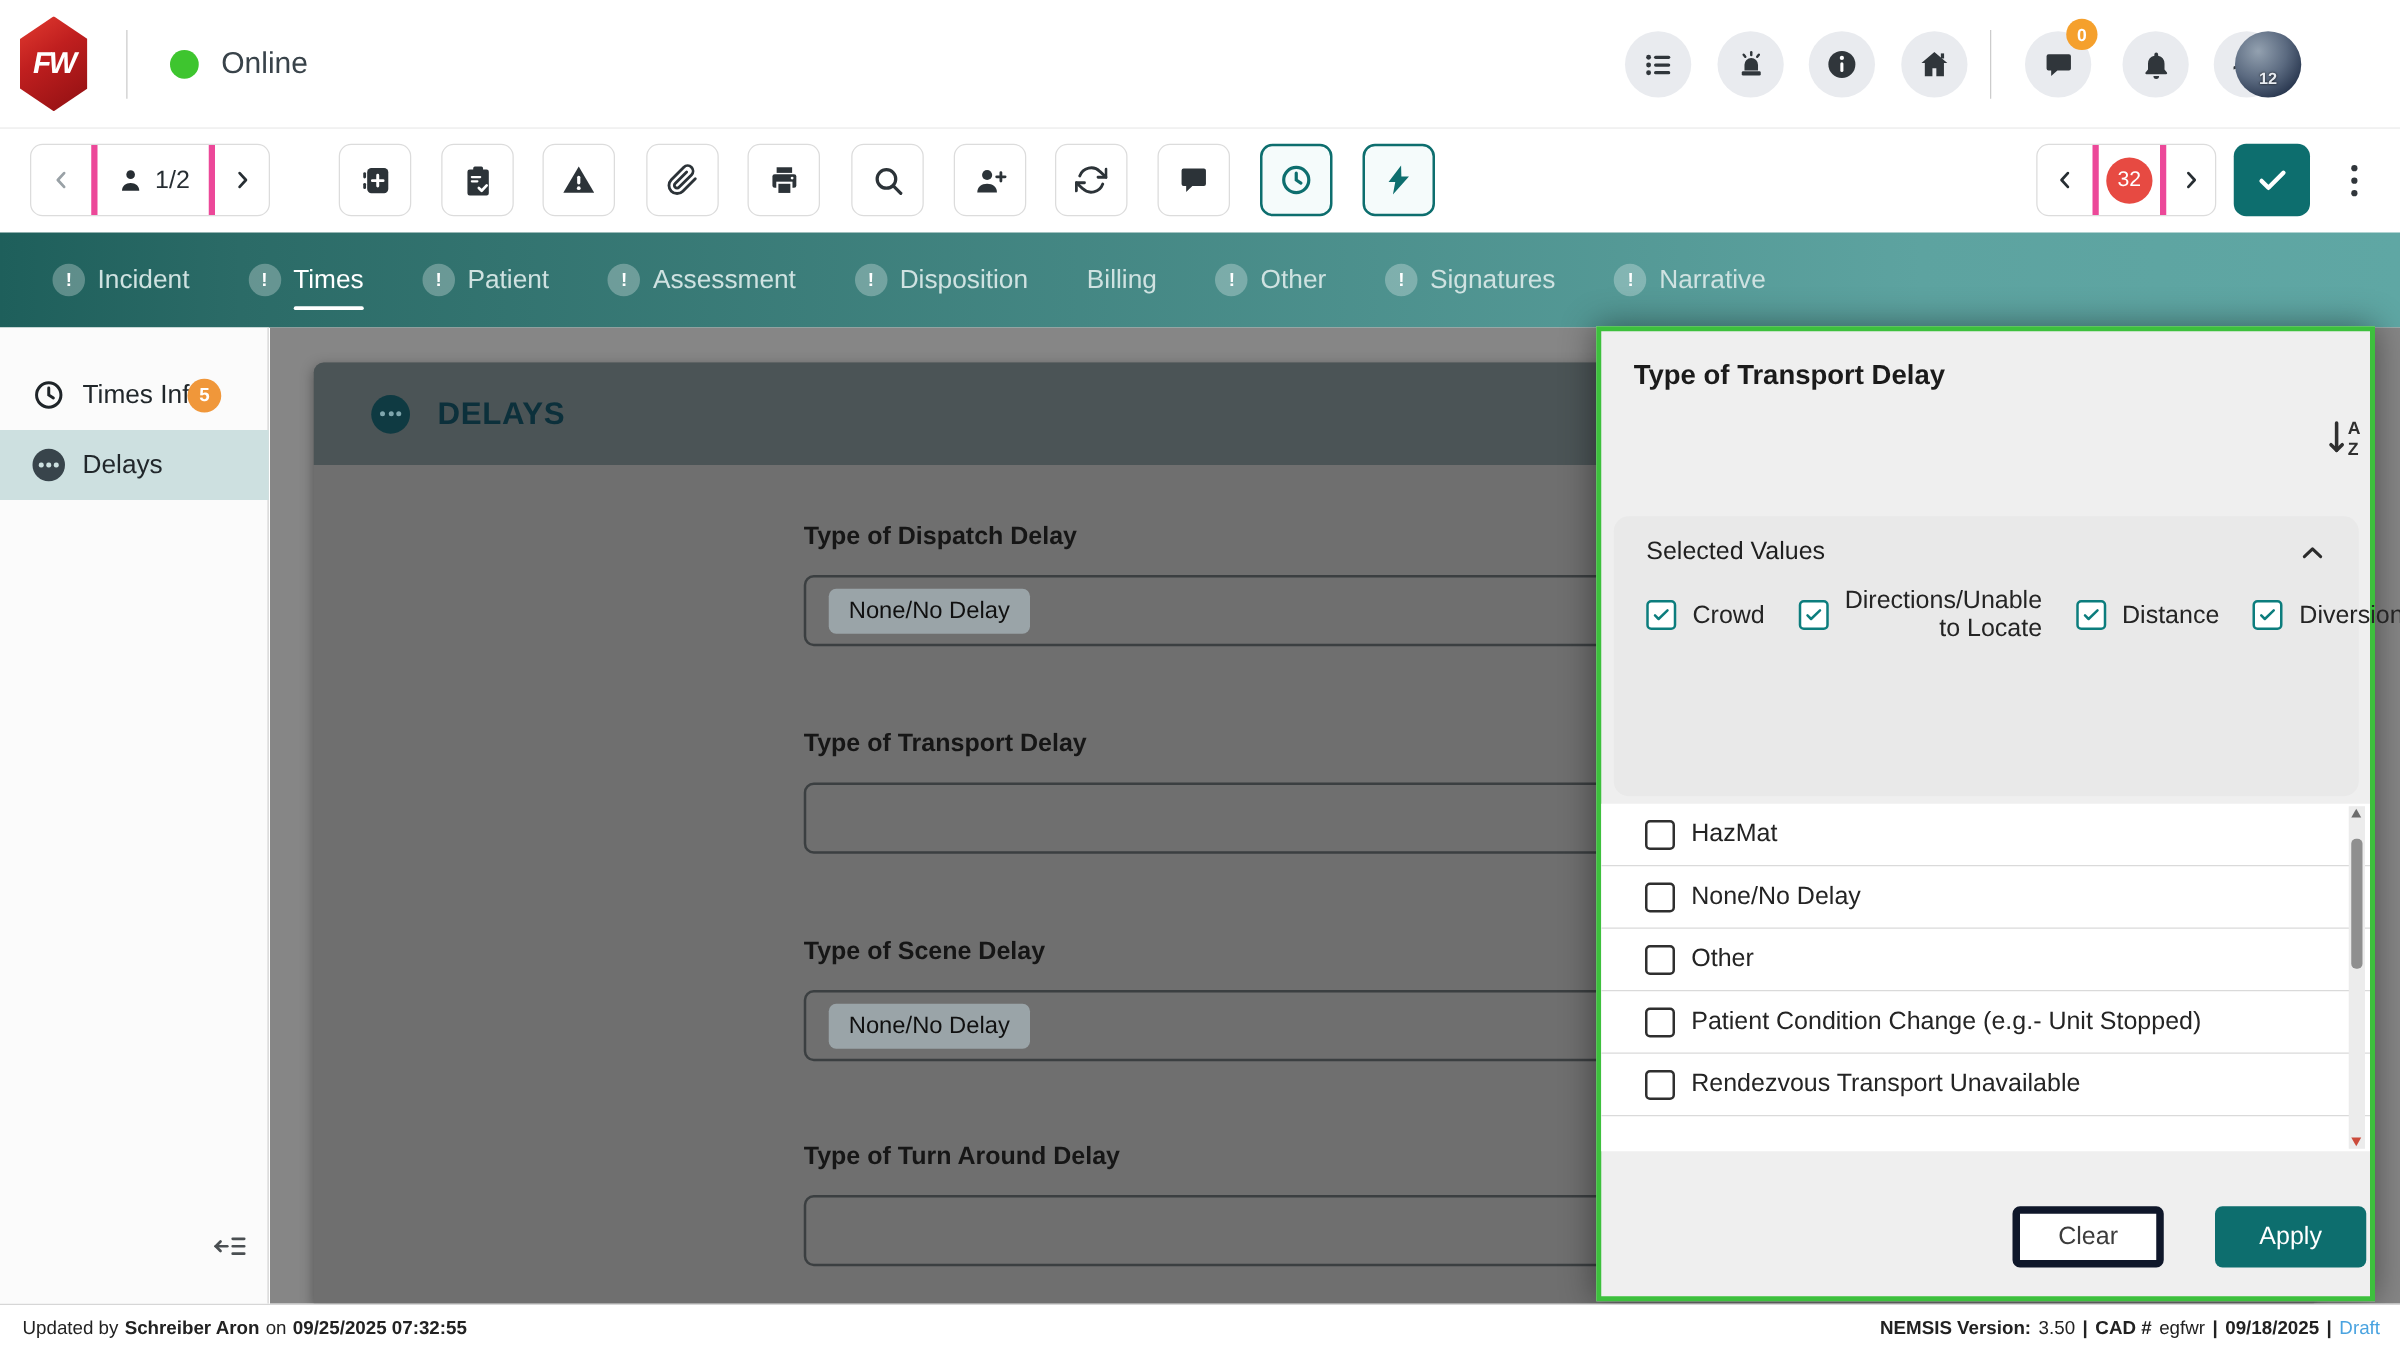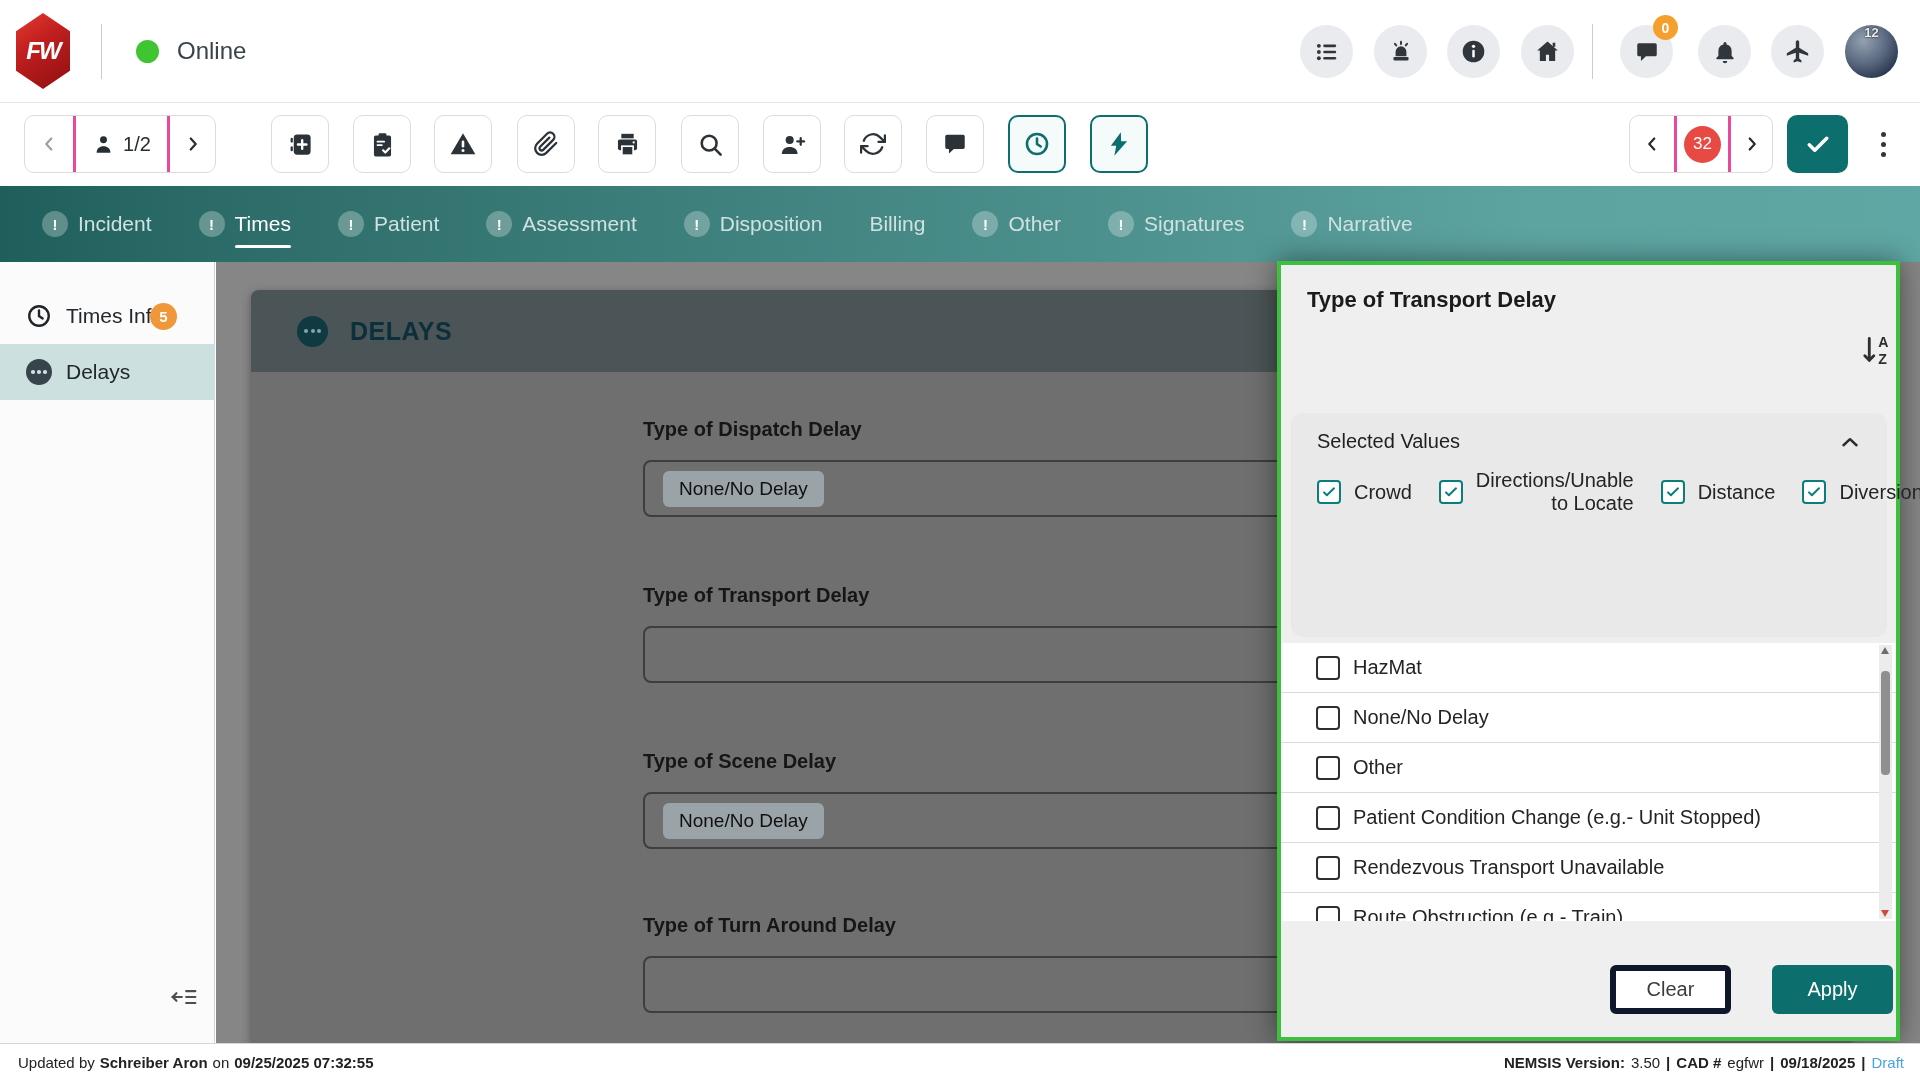--- a/index.html
+++ b/index.html
@@ -16,30 +16,30 @@
   .logo span { color:#fff; font-weight:bold; font-style:italic; font-size:24px; letter-spacing:-2px; }
   .vdiv { position:absolute; width:1px; background:#cccccc; }
   .logo-div { left:101px; top:24px; height:55px; }
   .hdr-right-div { left:1592px; top:24px; height:55px; }
   .online-dot { position:absolute; left:136px; top:40px; width:23px; height:23px; border-radius:50%; background:#3ec52f; }
   .online-label { position:absolute; left:177px; top:37px; font-size:24px; font-weight:500; color:#39434a; }
   .hdr-btn { position:absolute; top:25px; width:53px; height:53px; border-radius:50%; background:#e9ebef; color:#30363b;
              display:flex; align-items:center; justify-content:center; cursor:pointer; }
   .chat-badge { position:absolute; left:1653px; top:15px; width:25px; height:25px; border-radius:50%; background:#f5a02c;
                 color:#fff; font-size:14px; font-weight:bold; display:flex; align-items:center; justify-content:center; z-index:3; }
-  .avatar { position:absolute; left:1845px; top:25px; width:53px; height:53px; border-radius:50%;
+  .avatar { position:absolute; left:1788px; top:25px; width:53px; height:53px; border-radius:50%;
             background:radial-gradient(circle at 35% 30%,#93a1b0 0%,#5b6a80 45%,#2a3850 78%,#1a2538 100%);
-            display:flex; align-items:flex-start; justify-content:center; cursor:pointer; overflow:hidden; }
+            display:flex; align-items:flex-end; justify-content:center; cursor:pointer; overflow:hidden; }
   .avatar span { color:#e8ecf2; font-size:13px; font-weight:bold; margin-bottom:8px; text-shadow:0 0 2px #000; }
 
   
   .toolbar { position:absolute; left:0; top:103px; width:1920px; height:83px; background:#fff; }
   .nav-group { position:absolute; left:24px; top:12px; height:58px; display:flex; border:1px solid #dcdcdc; border-radius:10px; background:#fff; overflow:hidden; }
   .nav-cell { display:flex; align-items:center; justify-content:center; height:100%; cursor:pointer; }
-  .nav-cell + .nav-cell { border-left:3px solid #ec4899; }
+  .nav-cell + .nav-cell { border-left:5px solid #ec4899; }
   .nav-prev { width:48px; color:#99a1a6; }
   .nav-mid { width:94px; gap:8px; color:#272e33; font-size:20px; }
   .nav-next { width:48px; color:#272e33; }
   .tb-btn { position:absolute; top:12px; width:58px; height:58px; border:1px solid #dcdcdc; border-radius:10px; background:#fff;
             color:#2c3338; display:flex; align-items:center; justify-content:center; cursor:pointer; }
   .tb-btn.active { border:2px solid #0d6e6e; color:#0d6e6e; background:#f5fbfb; }
   .right-group { position:absolute; left:1629px; top:12px; height:58px; display:flex; border:1px solid #dcdcdc; border-radius:10px; background:#fff; overflow:hidden; }
   .badge-32 { width:37px; height:37px; border-radius:50%; background:#e74a42; color:#fff; font-size:17px; font-weight:normal;
               display:flex; align-items:center; justify-content:center; }
   .confirm-btn { position:absolute; left:1787px; top:12px; width:61px; height:58px; border-radius:10px; background:#0d6e6e;
@@ -476,24 +476,20 @@
         <span>Other</span>
       </div>
       <div class="opt-row">
         <span class="cbx off"></span>
         <span>Patient Condition Change (e.g.- Unit Stopped)</span>
       </div>
       <div class="opt-row">
         <span class="cbx off"></span>
         <span>Rendezvous Transport Unavailable</span>
       </div>
-      <div class="opt-row">
-        <span class="cbx off"></span>
-        <span>Route Obstruction (e.g.- Train)</span>
-      </div>
     </div>
     <div class="scrollbar">
       <div class="scroll-up"></div>
       <div class="scroll-thumb"></div>
       <div class="scroll-down"></div>
     </div>
 
     <button class="panel-btn btn-clear">Clear</button>
     <button class="panel-btn btn-apply">Apply</button>
   </div>

